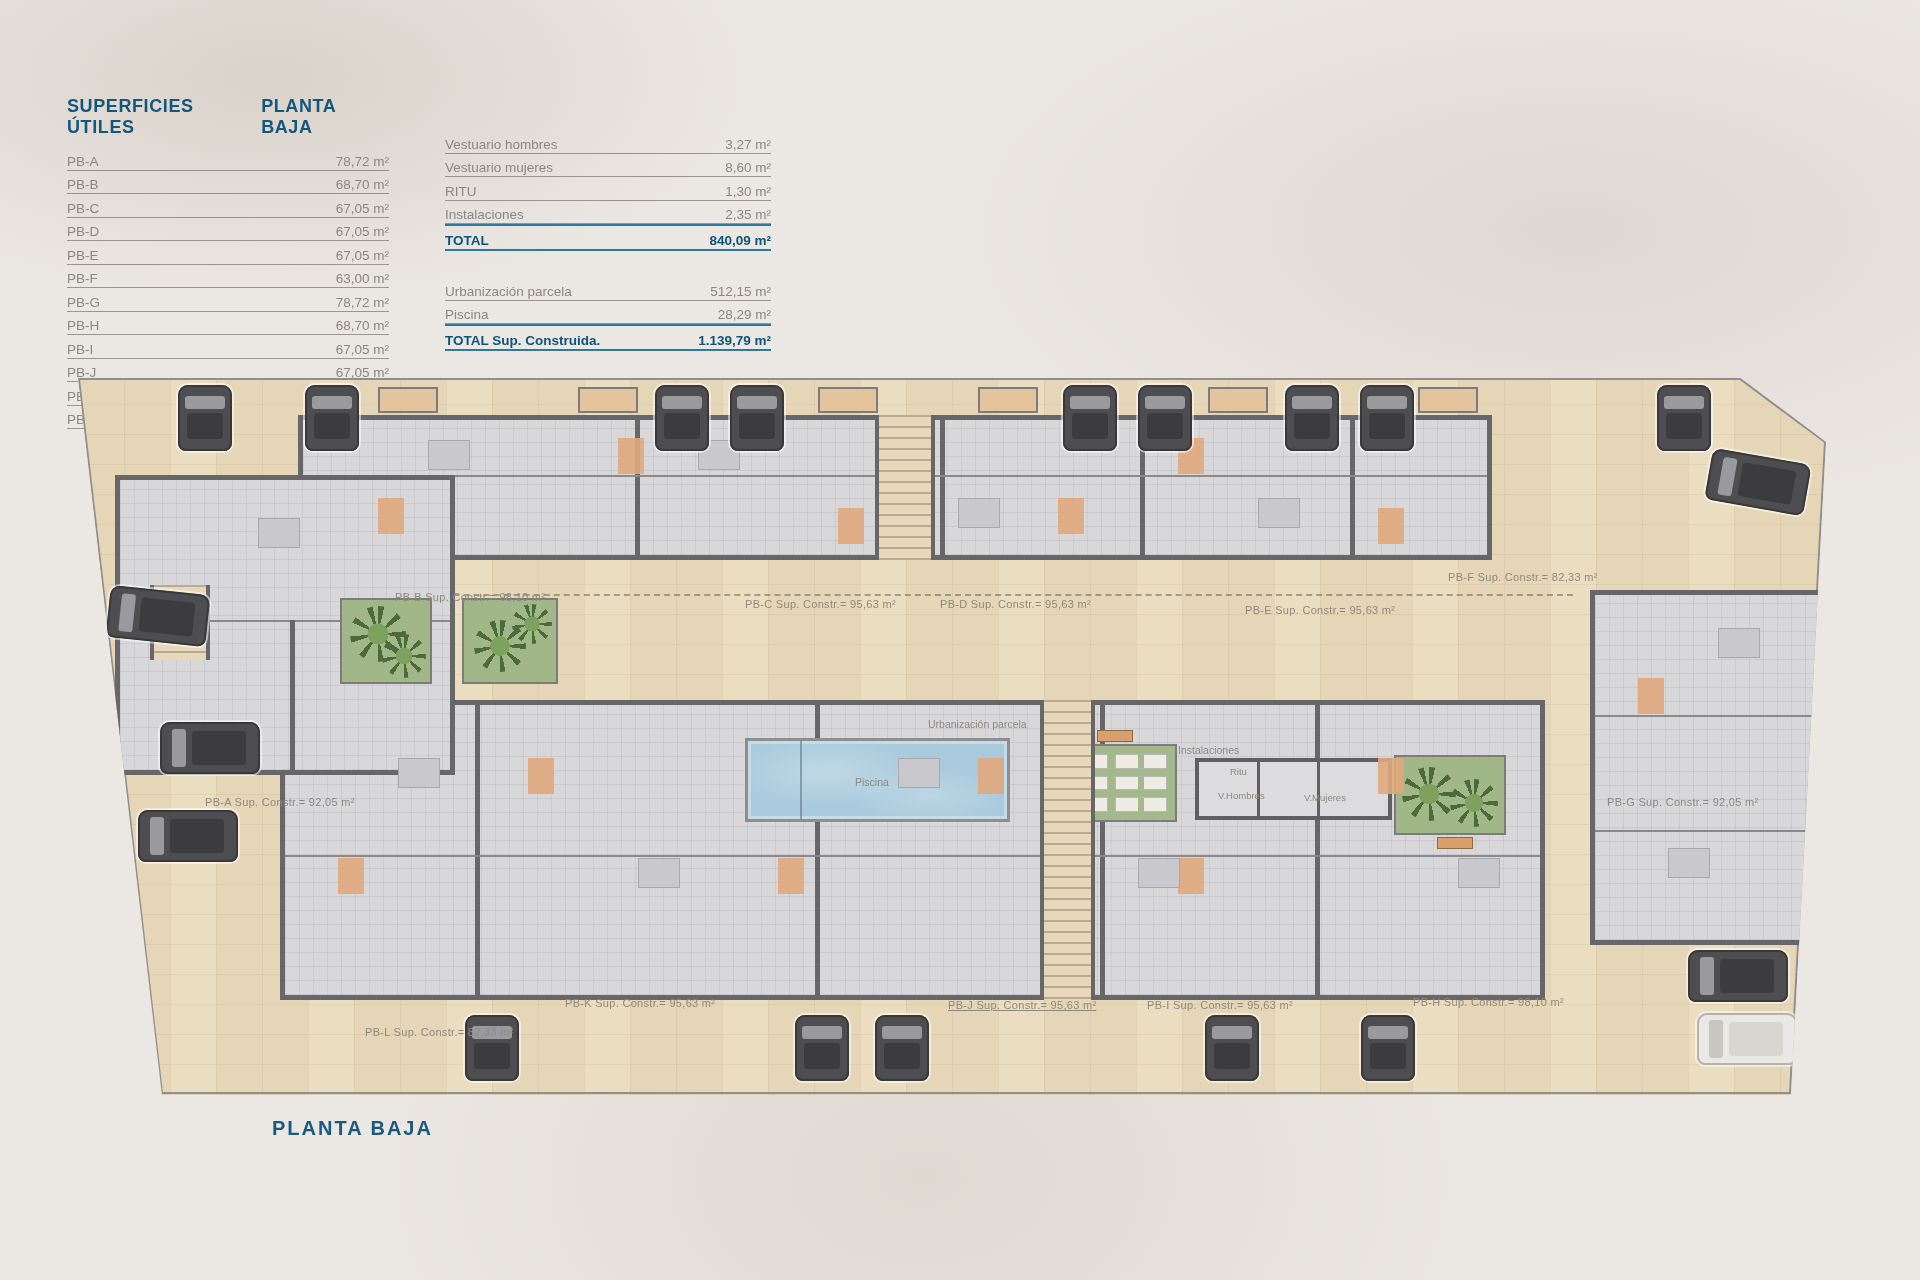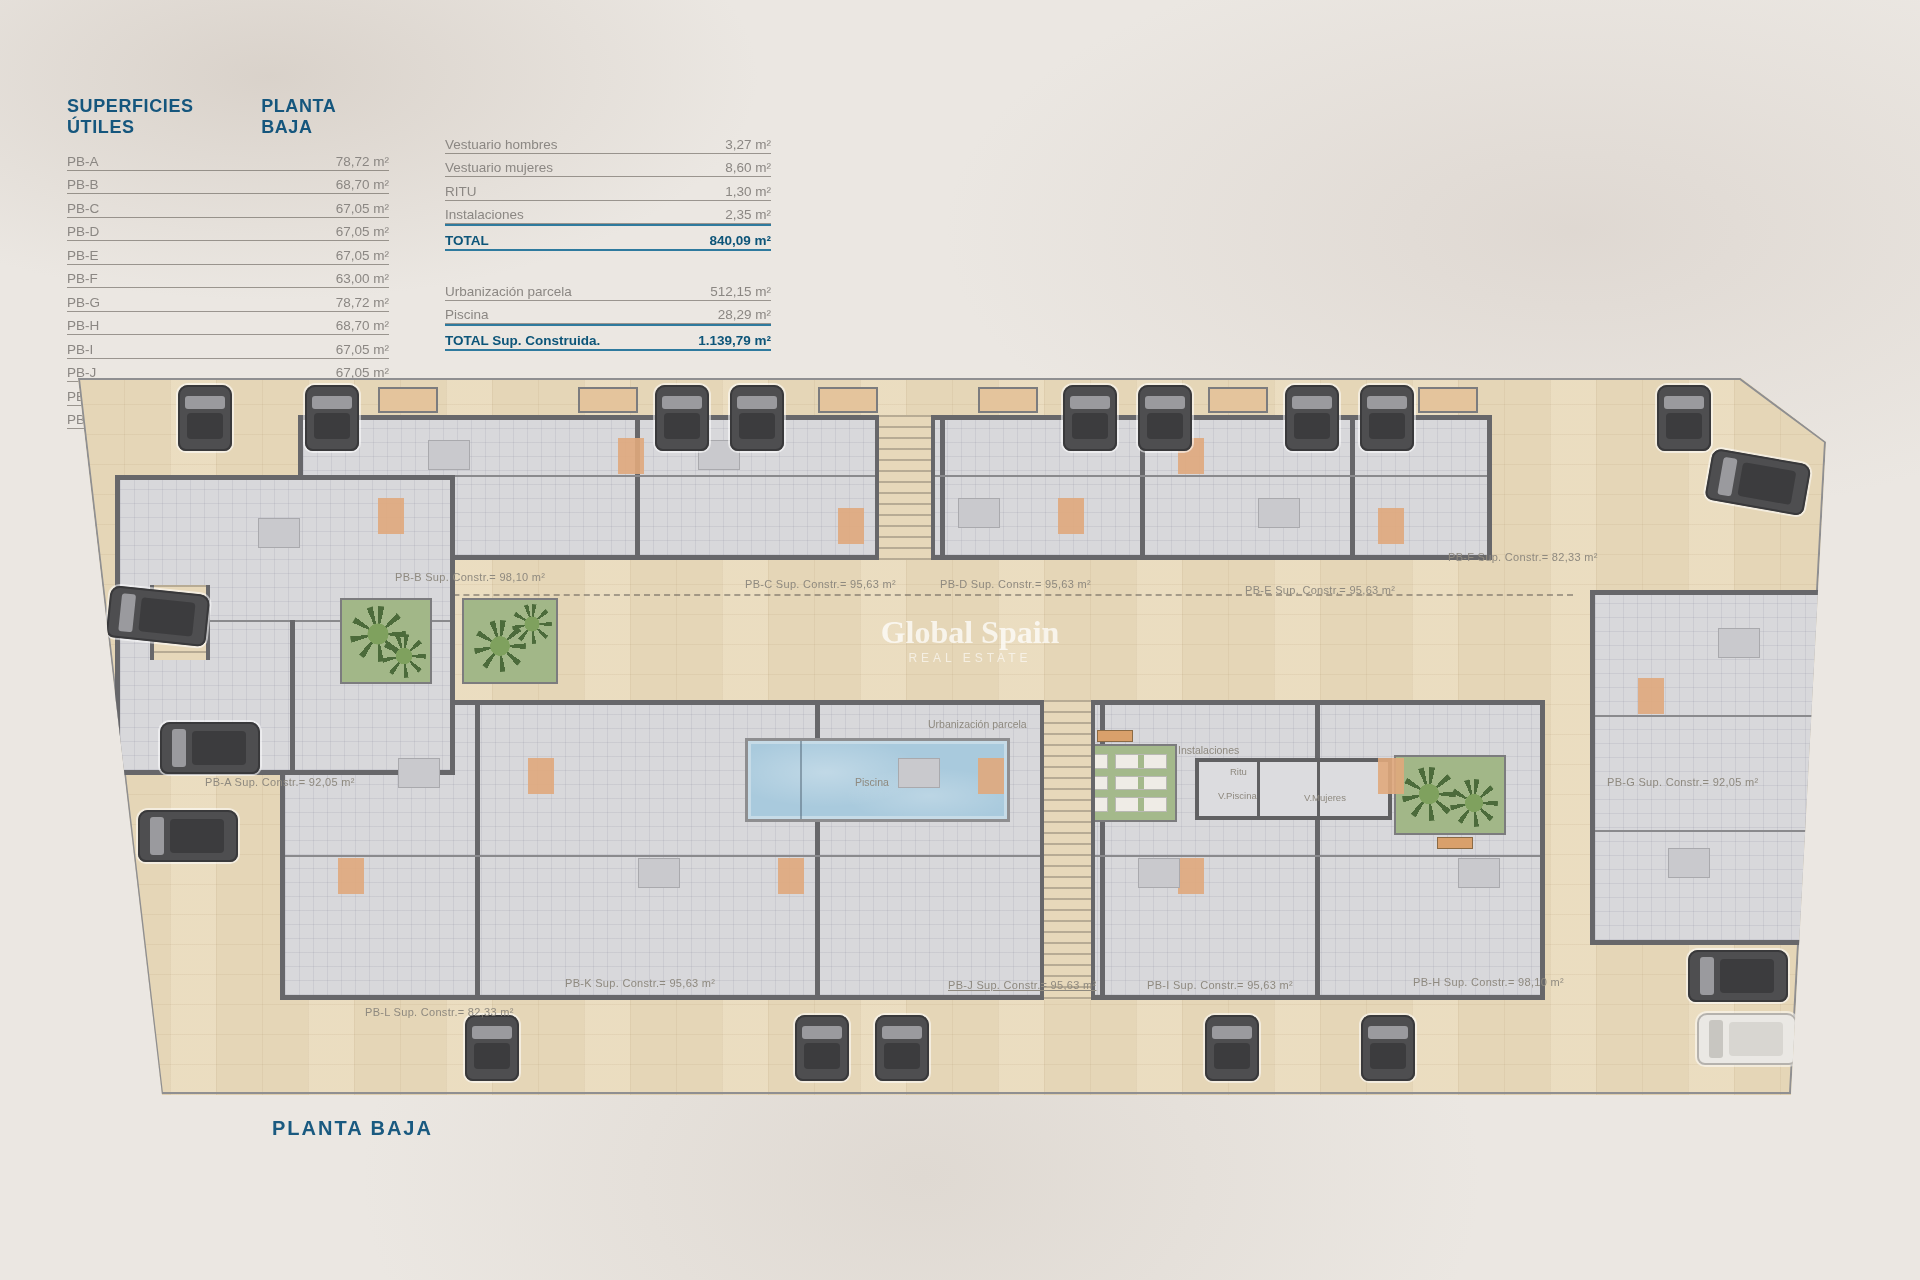--- a/index.html
+++ b/index.html
@@ -87,21 +87,21 @@
   .car::before{content:"";position:absolute;left:7px;right:7px;top:11px;height:13px;background:#9a9a9e;border-radius:3px;}
   .car::after{content:"";position:absolute;left:9px;right:9px;top:28px;bottom:12px;background:#3c3c3e;border-radius:4px;}
   .car.h{width:100px;height:52px;}
   .car.h::before{left:12px;top:7px;bottom:7px;width:14px;height:auto;right:auto;}
   .car.h::after{left:32px;top:9px;bottom:9px;right:14px;}
   .car.white{background:#eae8e4;box-shadow:inset 0 0 0 2px #b5b2ad, 0 0 0 2px rgba(255,255,255,.5);}
   .car.white::before{background:#c8c6c1;}
   .car.white::after{background:#d8d6d1;}
 
   
-  .ulabel{position:absolute;font-size:11px;color:#8e897f;letter-spacing:.3px;white-space:nowrap;z-index:6;}
+  .ulabel{position:absolute;font-size:11px;color:#8e897f;letter-spacing:.3px;white-space:nowrap;z-index:6;margin-top:20px;}
   .alabel{position:absolute;font-size:10.5px;color:#8e897f;white-space:nowrap;z-index:6;}
   .alabel.small{font-size:9.5px;}
 
   .watermark{position:absolute;left:782px;top:238px;width:220px;text-align:center;z-index:7;}
   .watermark .w1{font-family:"Liberation Serif", serif;font-size:32px;font-weight:700;
                  color:rgba(255,255,255,.72);line-height:1;}
   .watermark .w2{font-size:12px;letter-spacing:4px;color:rgba(255,255,255,.6);margin-top:3px;}
 </style>
 </head>
 <body>
@@ -325,21 +325,21 @@
 
     <div class="inst" style="left:1117px;top:380px;width:197px;height:62px;">
       <div class="d1"></div>
       <div class="d2"></div>
     </div>
 
     <span class="alabel" style="left:850px;top:340px;">Urbanización parcela</span>
     <span class="alabel" style="left:777px;top:398px;">Piscina</span>
     <span class="alabel" style="left:1100px;top:366px;">Instalaciones</span>
     <span class="alabel small" style="left:1152px;top:388px;">Ritu</span>
-    <span class="alabel small" style="left:1140px;top:412px;">V.Piscina</span>
+    <span class="alabel small" style="left:1140px;top:412px;">V.Hombres</span>
     <span class="alabel small" style="left:1226px;top:414px;">V.Mujeres</span>
 
     <span class="ulabel" style="left:127px;top:398px;">PB-A Sup. Constr.= 92,05 m²</span>
     <span class="ulabel" style="left:317px;top:193px;">PB-B Sup. Constr.= 98,10 m²</span>
     <span class="ulabel" style="left:667px;top:200px;">PB-C Sup. Constr.= 95,63 m²</span>
     <span class="ulabel" style="left:862px;top:200px;">PB-D Sup. Constr.= 95,63 m²</span>
     <span class="ulabel" style="left:1167px;top:206px;">PB-E Sup. Constr.= 95,63 m²</span>
     <span class="ulabel" style="left:1370px;top:173px;">PB-F Sup. Constr.= 82,33 m²</span>
     <span class="ulabel" style="left:1529px;top:398px;">PB-G Sup. Constr.= 92,05 m²</span>
     <span class="ulabel" style="left:1335px;top:598px;">PB-H Sup. Constr.= 98,10 m²</span>
@@ -365,21 +365,17 @@
 
     <div class="car" style="left:387px;top:637px;"></div>
     <div class="car" style="left:717px;top:637px;"></div>
     <div class="car" style="left:797px;top:637px;"></div>
     <div class="car" style="left:1127px;top:637px;"></div>
     <div class="car" style="left:1283px;top:637px;"></div>
 
     <div class="car h" style="left:1610px;top:572px;"></div>
     <div class="car h white" style="left:1619px;top:635px;"></div>
 
-    <div class="watermark">
-      <div class="w1">Global Spain</div>
-      <div class="w2">REAL ESTATE</div>
-    </div>
   </div>
 
   <div class="plan-title">PLANTA BAJA</div>
 
 </div>
 
 </body></html>

